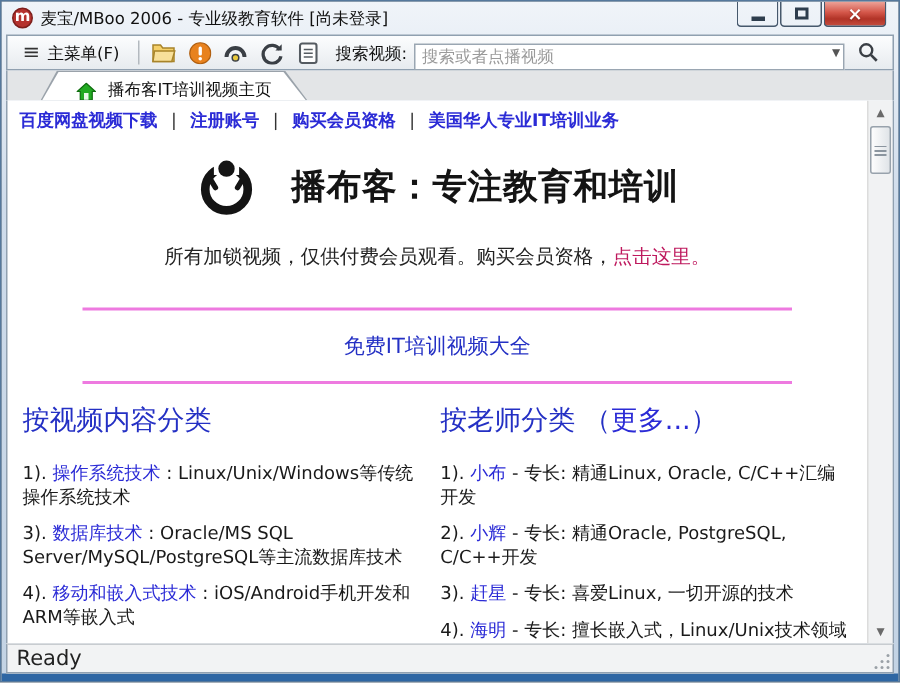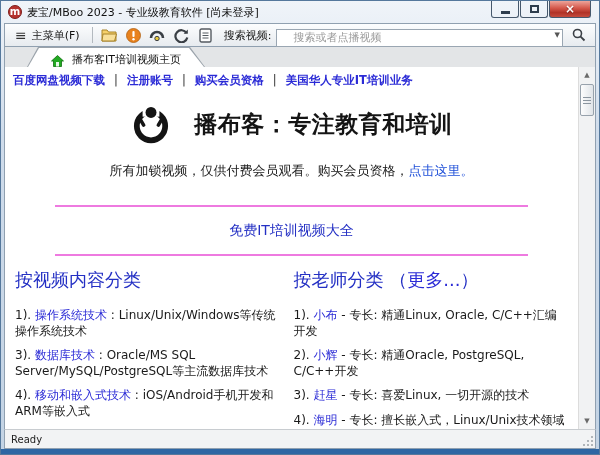--- a/index.html
+++ b/index.html
@@ -31,21 +31,21 @@
   
   .toolbar{height:24px;margin:0 3px;background:linear-gradient(#fcfdfe,#e7ebef);
     border:1px solid #90a0b0;display:flex;align-items:center;padding:0 5px;gap:5px;}
   .menu-btn{display:flex;align-items:center;gap:5px;padding:2px 5px;font-size:11px;color:#111;}
   .menu-glyph{font-size:14px;line-height:1;color:#333;}
   .tb-sep{width:1px;height:16px;background:#b3b9bf;margin:0 2px;}
   .tb-icon{width:19px;height:18px;display:flex;align-items:center;justify-content:center;}
   .search-label{font-size:11px;color:#111;margin-left:4px;white-space:nowrap;}
   .search-wrap{position:relative;flex:1;height:18px;}
   .search-input{width:100%;height:18px;border:1px solid #9aa6b2;font-size:11px;
-    padding:1px 16px 1px 16px;font-family:inherit;color:#333;outline:none;}
+    padding:1px 16px 1px 4px;font-family:inherit;color:#333;outline:none;}
   .search-input::placeholder{color:#9a9a9a;}
   .dd-arrow{position:absolute;right:3px;top:5px;font-size:7px;color:#555;pointer-events:none;}
   .mag-btn{width:22px;height:20px;display:flex;align-items:center;justify-content:center;}
   
   .tabbar{position:relative;height:20px;margin:0 3px;background:#e3e5e7;
     border-left:1px solid #90a0b0;border-right:1px solid #90a0b0;}
   .tab{position:absolute;left:22px;bottom:0;width:178px;height:20px;
     background:#9aa2aa;clip-path:polygon(11px 0,calc(100% - 15px) 0,100% 100%,0 100%);}
   .tab-inner{position:absolute;left:1px;right:1px;top:1px;bottom:0;background:#fff;
     clip-path:polygon(11px 0,calc(100% - 15px) 0,100% 100%,0 100%);
@@ -53,21 +53,21 @@
   
   .content{position:relative;margin:0 3px;height:362px;background:#fff;
     border-left:1px solid #90a0b0;border-right:1px solid #90a0b0;overflow:hidden;}
   .page{margin-right:17px;padding:4px 6px 0 6px;overflow:hidden;height:100%;}
   .nav-row{font-size:11.5px;font-weight:bold;padding:2px 2px;white-space:nowrap;}
   .nav-row a{color:var(--link-blue);text-decoration:none;}
   .nav-sep{color:#333;font-weight:normal;margin:0 9px;}
   .hero{display:flex;align-items:center;justify-content:center;gap:22px;margin-top:13px;}
   .hero-title{font-size:23px;font-weight:bold;color:#141414;letter-spacing:0.5px;}
   .notice{text-align:center;font-size:13px;color:#222;margin-top:17px;}
-  .notice a{color:#1d4ed8;text-decoration:none;}
+  .notice a{color:#be185d;text-decoration:none;}
   hr.pink{border:none;height:2px;background:var(--hr-pink);margin:0 44px;}
   .hr1{margin-top:25px !important;}
   .section-title{text-align:center;font-size:14px;color:var(--header-blue);margin:15px 0 14px 0;}
   .cols{display:flex;padding:0 4px;margin-top:12px;}
   .col{width:50%;}
   .col-header{font-size:18px;color:var(--header-blue);margin-bottom:16px;}
   .col-header a{color:var(--link-blue);text-decoration:none;}
   .col-left{padding-right:8px;}
   .col-right{padding-left:2px;}
   .item{font-size:12px;line-height:1.3;color:#1a1a1a;margin:9px 0;}
@@ -79,32 +79,32 @@
     font-size:7px;color:#6a6a6a;}
   .sb-btn.down{position:absolute;bottom:0;left:0;right:0;}
   .sb-thumb{position:absolute;top:17px;left:1px;right:1px;height:32px;
     background:linear-gradient(90deg,#fdfdfd,#e0e4e8);border:1px solid #98a2ac;
     border-radius:2px;display:flex;align-items:center;justify-content:center;}
   .sb-grip{width:8px;height:7px;
     background:repeating-linear-gradient(#8b959f 0 1px,transparent 1px 3px);}
   
   .statusbar{position:relative;height:20px;margin:0 3px;background:#f2f3f4;
     border:1px solid #90a0b0;border-top:1px solid #c8ccd0;
-    display:flex;align-items:center;font-size:10px;color:#222;padding-left:6px;}
+    display:flex;align-items:center;font-size:14px;color:#222;padding-left:6px;}
   .grip{position:absolute;right:1px;bottom:1px;}
   .bottom-strip{height:5px;background:var(--frame-blue);margin-top:0;}
 </style>
 </head>
 <body>
 
 <div class="window">
 
   <div class="titlebar">
     <div class="app-icon">m</div>
-    <div class="title-text">麦宝/MBoo 2023 - 专业级教育软件 [尚未登录]</div>
+    <div class="title-text">麦宝/MBoo 2006 - 专业级教育软件 [尚未登录]</div>
     <div class="win-controls">
       <div class="win-btn">
         <div class="glyph-min"></div>
       </div>
       <div class="win-btn">
         <div class="glyph-max"></div>
       </div>
       <div class="win-btn close">
         <span class="glyph-close">×</span>
       </div>

